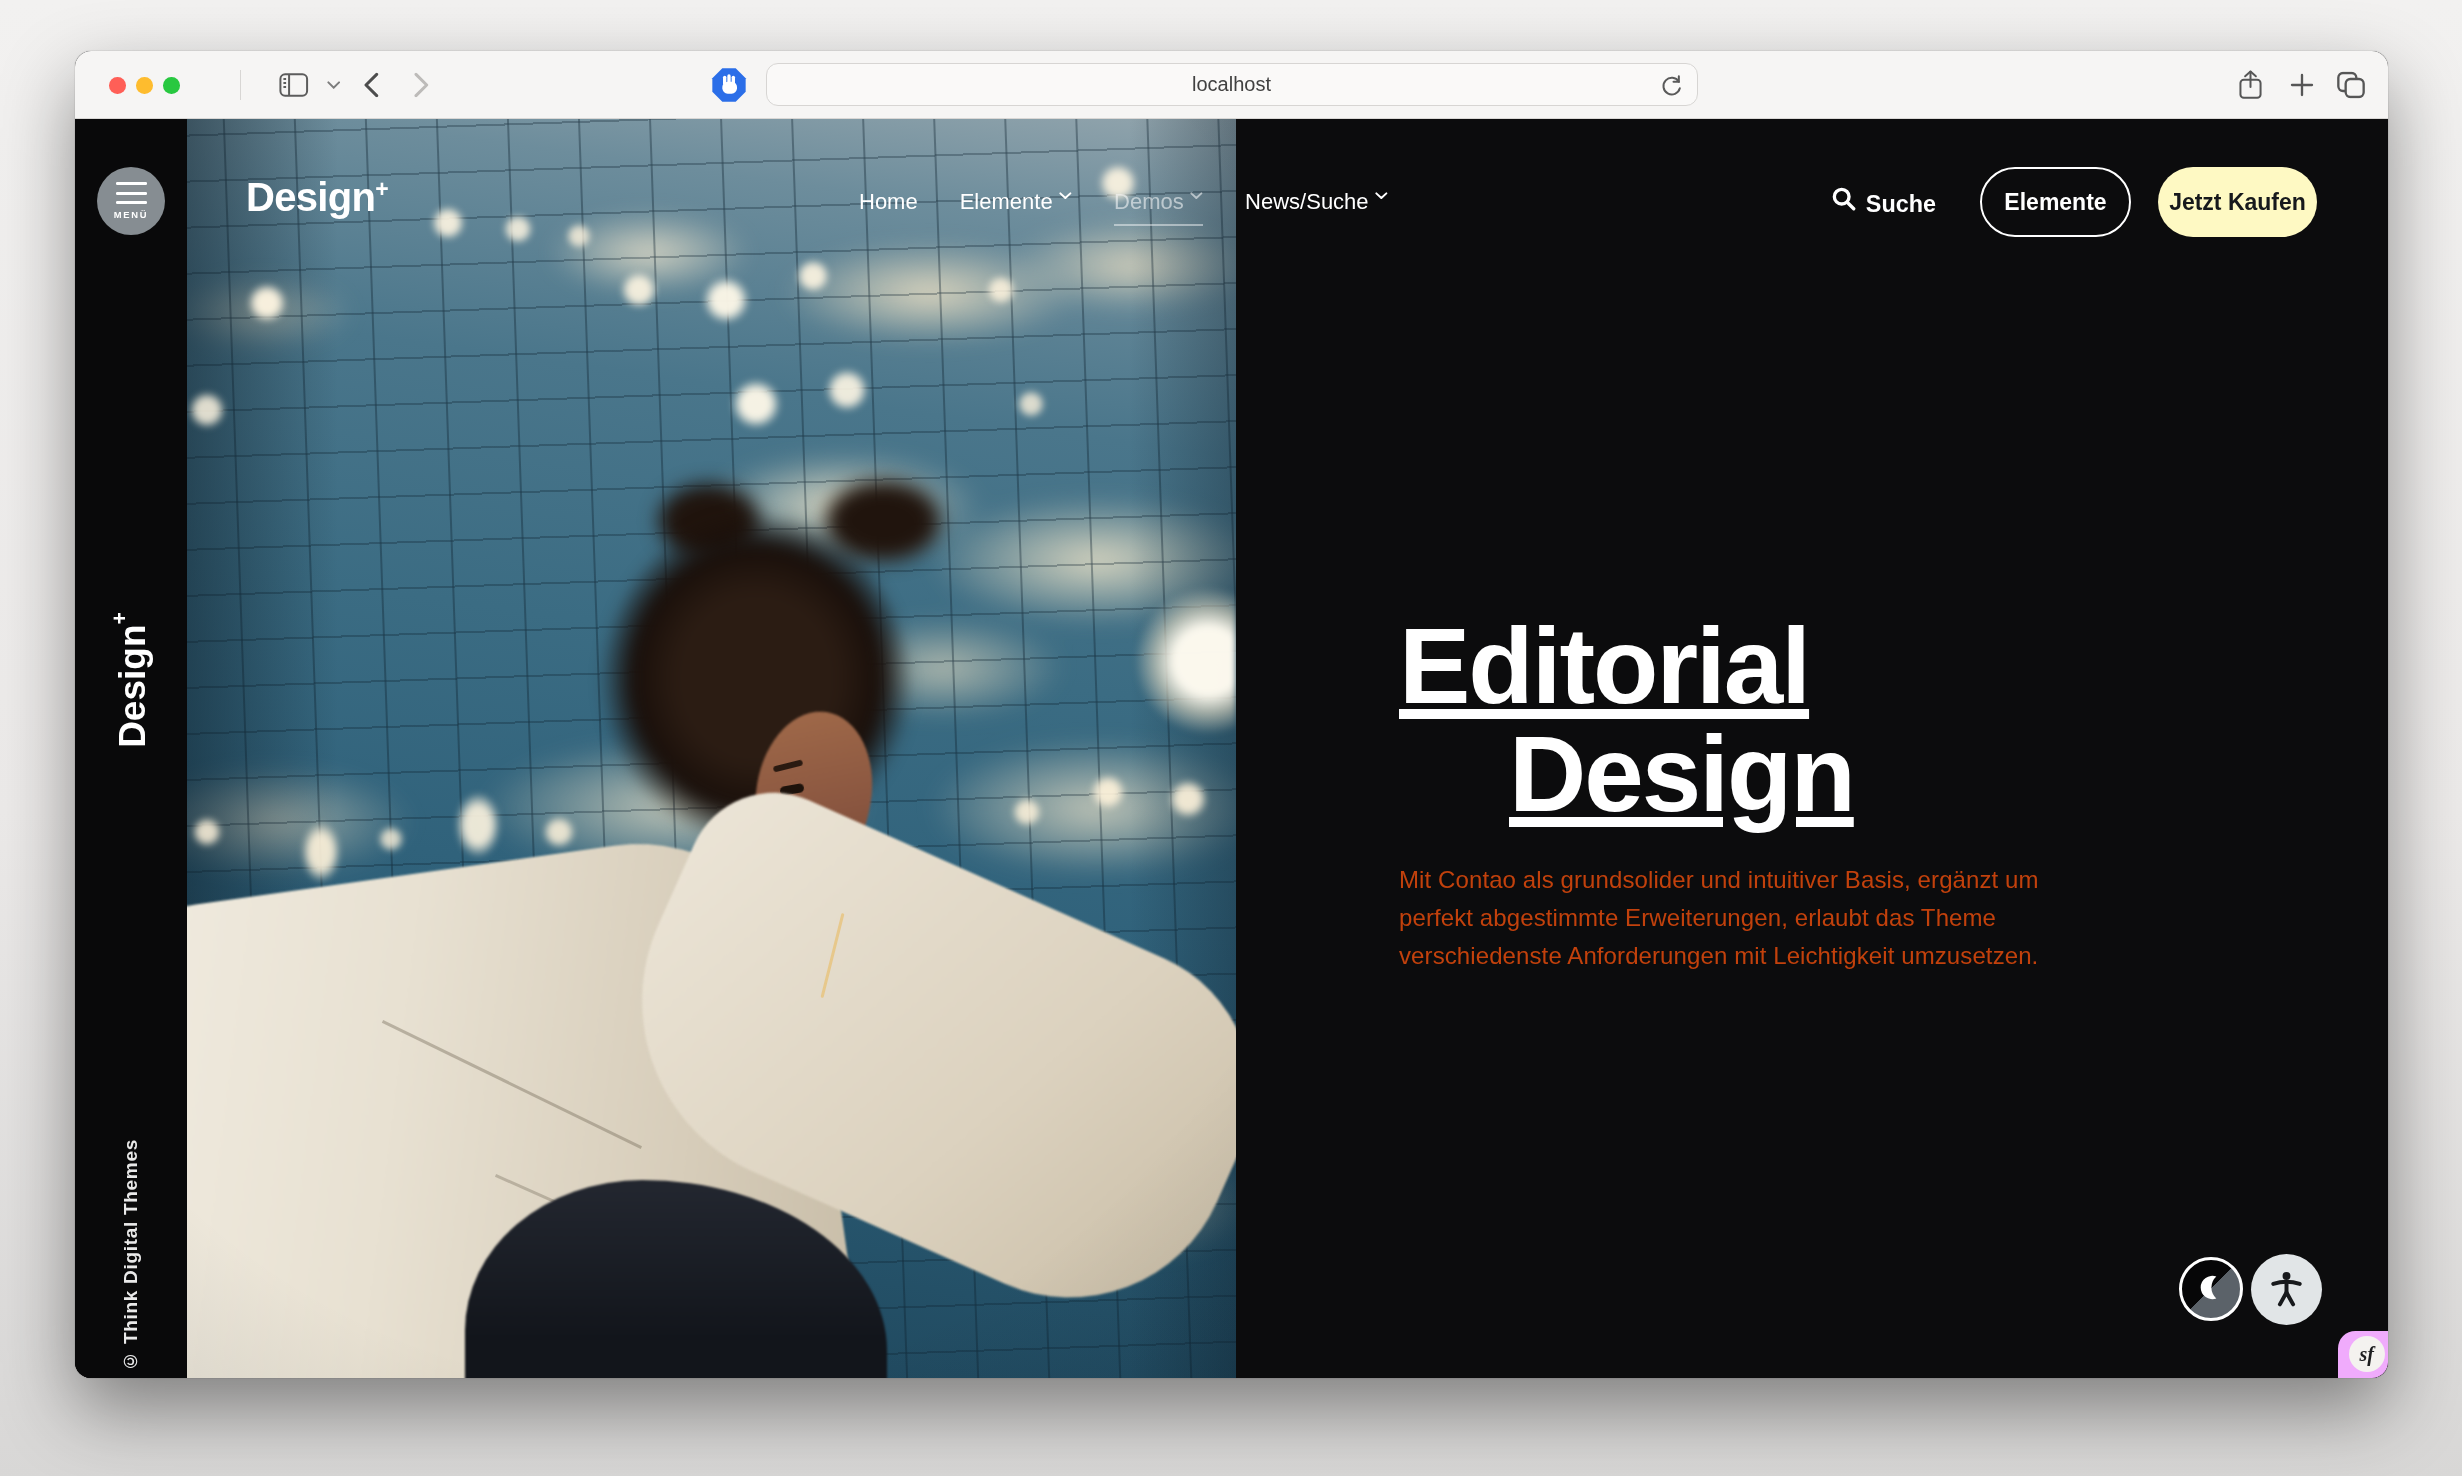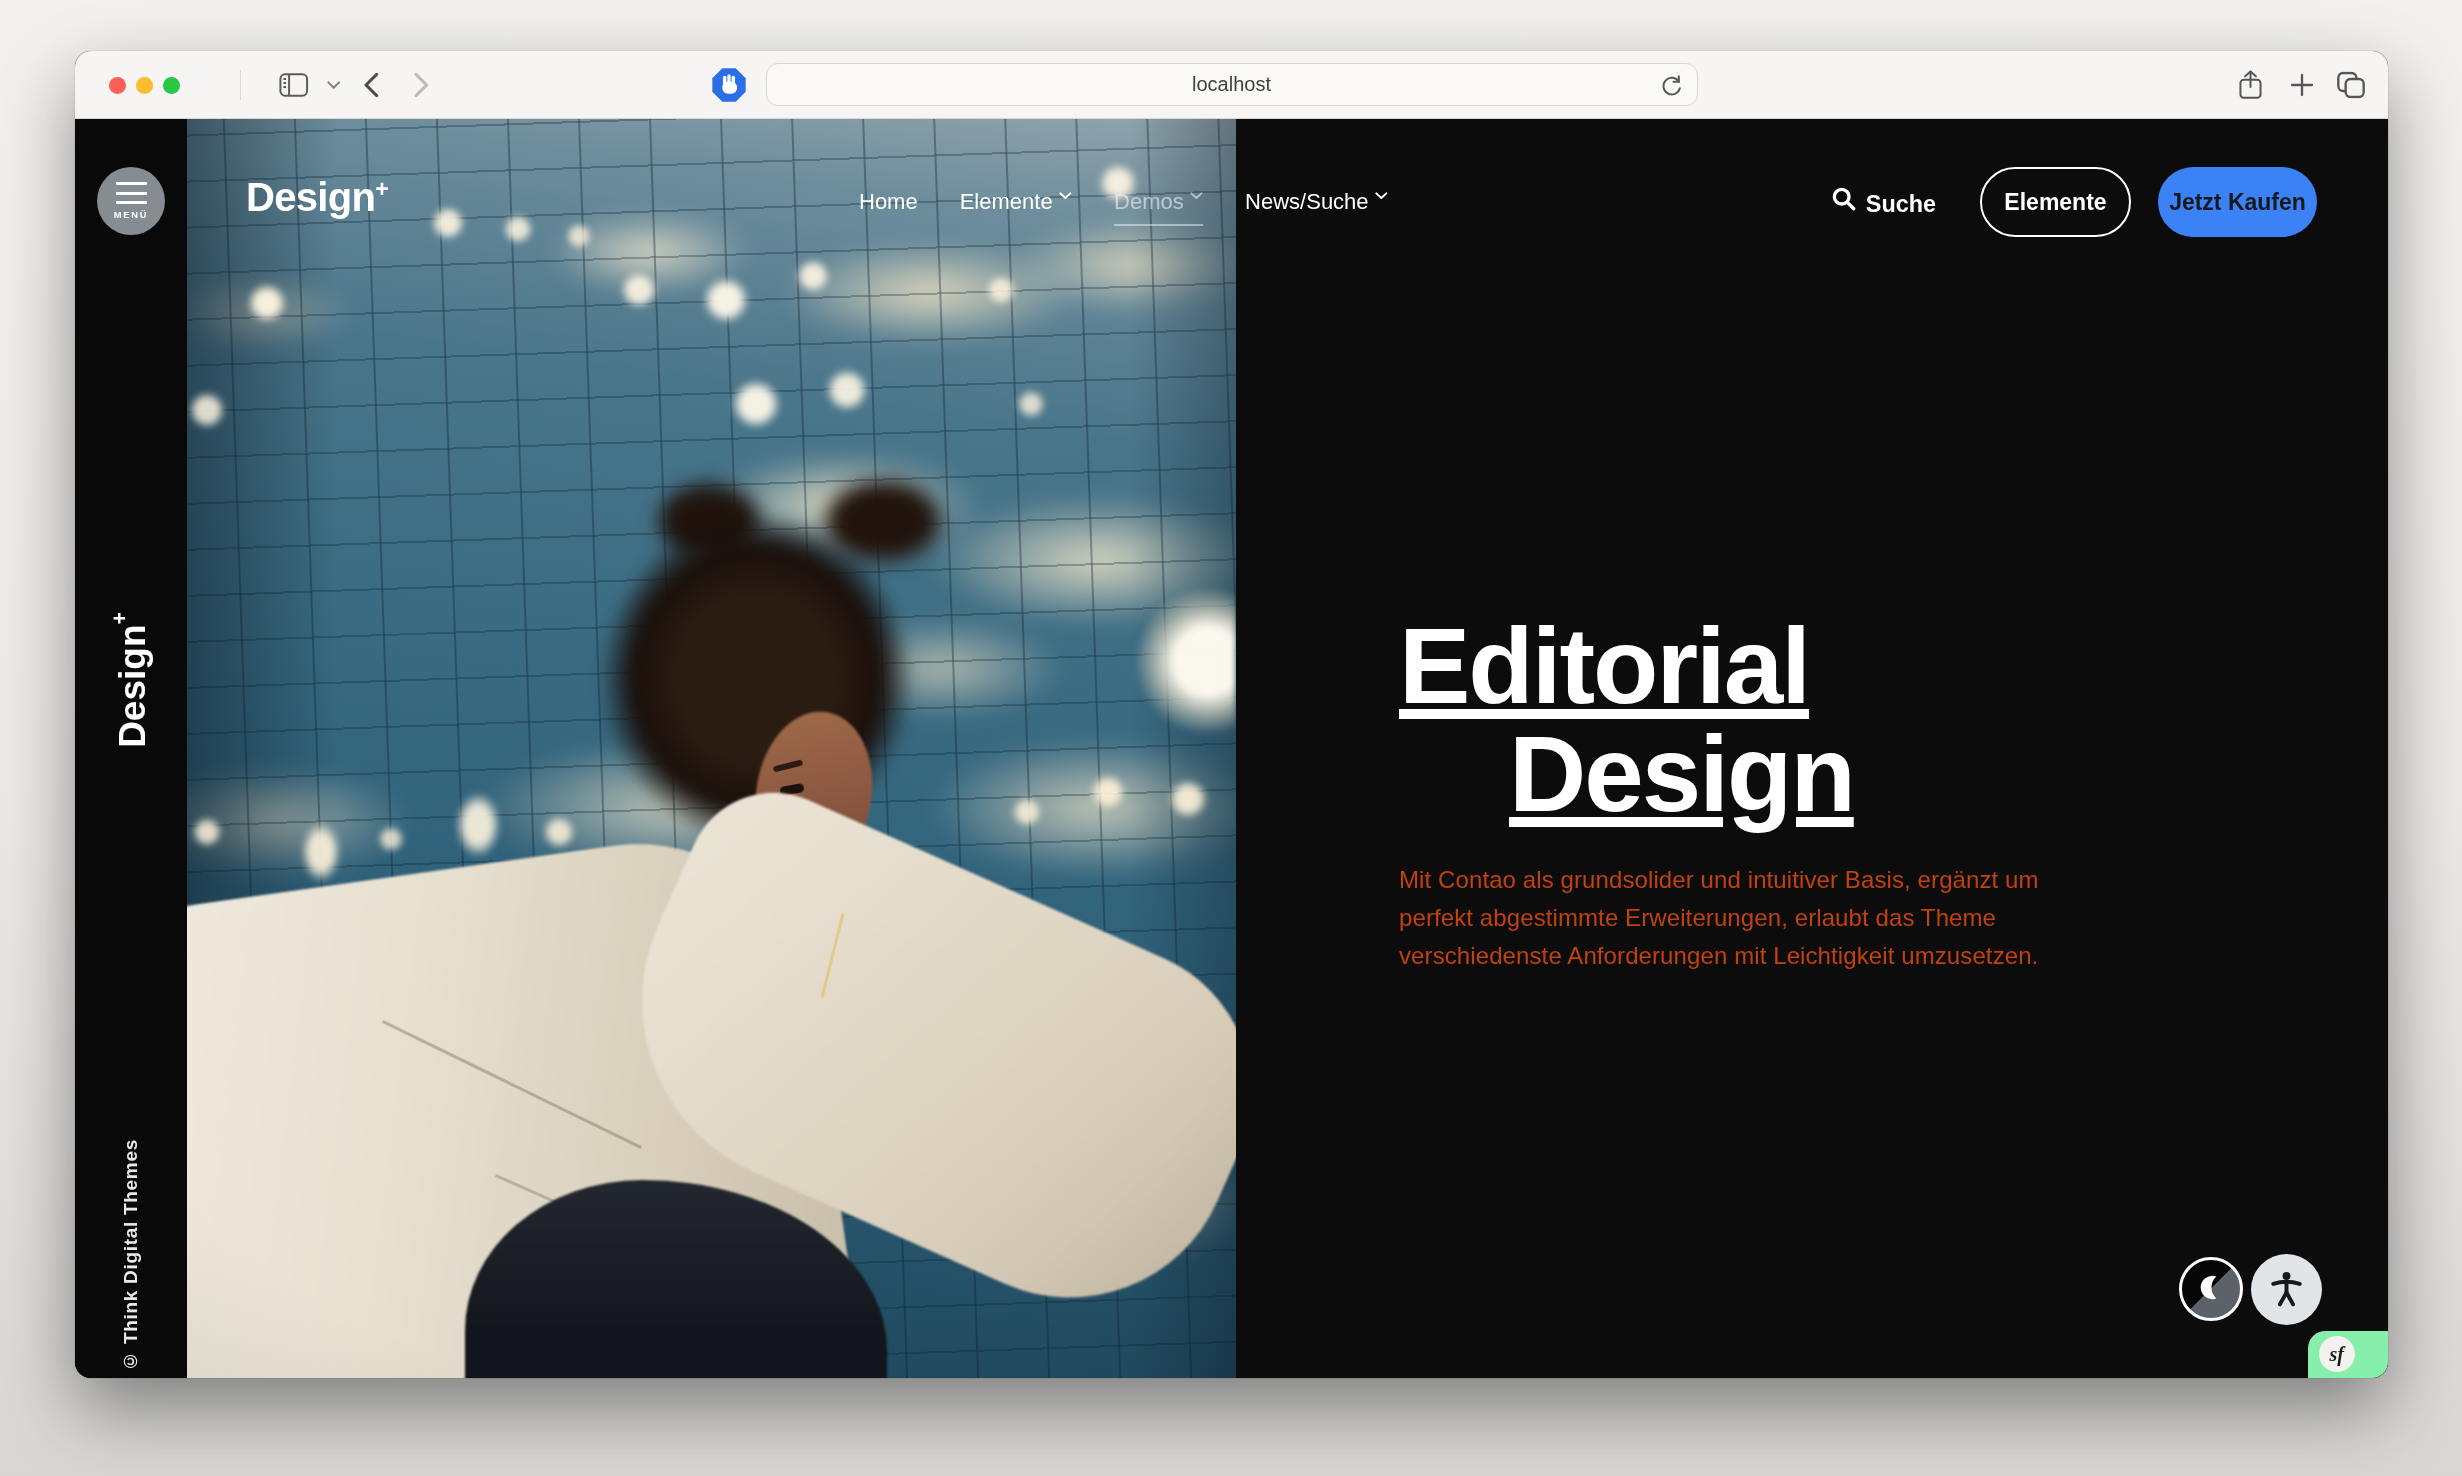--- a/index.html
+++ b/index.html
@@ -177,36 +177,36 @@
   .logo sup { font-size:23px; }
   .main-nav { position:absolute; left:784px; top:70px; display:flex; gap:42px; align-items:flex-start; }
   .nav-item { display:flex; align-items:flex-start; gap:6.7px; color:#fff; font-size:22px; cursor:pointer; position:relative; padding-bottom:10.7px; }
   .nav-item .chev { display:flex; margin-top:2.7px; }
   .nav-item.active { color:rgba(255,255,255,.55); }
   .nav-item.active::after { content:""; position:absolute; left:0; right:0; bottom:0; height:2px; background:rgba(255,255,255,.45); }
   .actions { position:absolute; right:71px; top:48px; display:flex; align-items:center; }
   .search-link { display:flex; align-items:flex-end; gap:9.4px; color:#fff; font-size:23.4px; font-weight:bold; cursor:pointer; margin-right:44px; }
   .pill { height:70px; border-radius:35px; display:flex; align-items:center; justify-content:center; font-size:23px; font-weight:bold; cursor:pointer; }
   .pill.outline { width:151px; border:2.7px solid #fff; color:#fff; background:transparent; margin-right:27px; }
-  .pill.solid { width:159px; background:#3b82f6; color:#17191c; border:none; }
+  .pill.solid { width:159px; background:#fef9c3; color:#17191c; border:none; }
 
   
   .moon-btn {
     position:absolute; left:2104px; top:1138px; width:64px; height:64px; border-radius:50%;
     border:3.3px solid #fff; cursor:pointer; z-index:25;
     background:linear-gradient(135deg,#060607 0 50%,#5b6269 50% 100%);
     display:flex; align-items:center; justify-content:center;
   }
   .access-btn {
     position:absolute; left:2176px; top:1135px; width:71px; height:71px; border-radius:50%;
     background:#e1e5e7; border:none; cursor:pointer; z-index:25;
     display:flex; align-items:center; justify-content:center;
   }
   .sf-badge {
-    position:absolute; right:0; bottom:0; width:80px; height:47px; background:#86efac;
+    position:absolute; right:0; bottom:0; width:50px; height:47px; background:#f0abfc;
     border-top-left-radius:17.4px; z-index:25; cursor:pointer;padding-left:8px;
   }
   .sf-circle {
     position:absolute; left:10.7px; top:5.4px; width:36px; height:36px; border-radius:50%;
     background:#f4f2ef; display:flex; align-items:center; justify-content:center;
     font-family:"Liberation Serif", serif; font-style:italic; font-weight:bold; font-size:20px; color:#1d1d1f;
   }
 </style>
 </head>
 <body>

